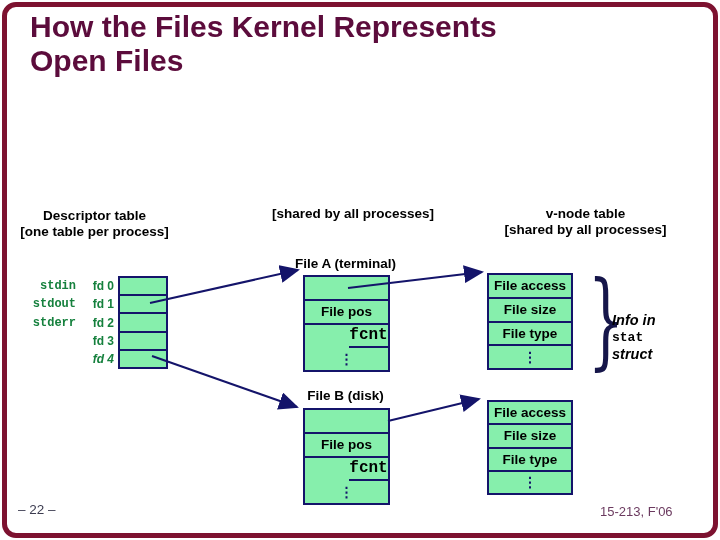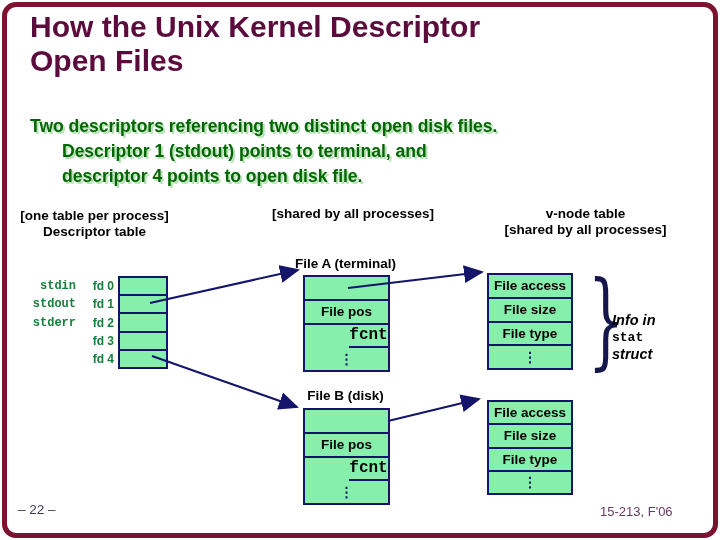--- a/index.html
+++ b/index.html
@@ -51,50 +51,45 @@
   .footer-right{position:absolute;left:600px;top:504px;color:#6b3a5f;font-size:13px;}
   svg.arrows{position:absolute;left:0;top:0;pointer-events:none;}
 </style>
 </head>
 <body>
 
 <div class="slide">
   <div class="frame"></div>
 
   <div class="title">
-    <div>How the Unix Kernel Descriptor</div>
+    <div>How the Files Kernel Represents</div>
     <div>Open Files</div>
   </div>
 
-  <div class="body-text">
-    <div>Two descriptors referencing two distinct open disk files.</div>
-    <div class="indent">Descriptor 1 (stdout) points to terminal, and</div>
-    <div class="indent">descriptor 4 points to open disk file.</div>
-  </div>
 
   <div class="colhead" style="left:2px;top:208px;width:185px;">
+    <div>Descriptor table</div>
     <div>[one table per process]</div>
-    <div>Descriptor table</div>
   </div>
   <div class="colhead" style="left:258px;top:206px;width:190px;">
     <div>[shared by all processes]</div>
   </div>
   <div class="colhead" style="left:478px;top:206px;width:215px;">
     <div>v-node table</div>
     <div>[shared by all processes]</div>
   </div>
 
   <div class="rowlabel stream" style="top:279px;">stdin</div>
   <div class="rowlabel stream" style="top:297px;">stdout</div>
   <div class="rowlabel stream" style="top:316px;">stderr</div>
   <div class="rowlabel fdlab" style="top:279px;">fd 0</div>
   <div class="rowlabel fdlab" style="top:297px;">fd 1</div>
   <div class="rowlabel fdlab" style="top:316px;">fd 2</div>
   <div class="rowlabel fdlab" style="top:334px;">fd 3</div>
-  <div class="rowlabel fdlab" style="top:352px;">fd 4</div>
+  <div class="rowlabel fdlab" style="top:352px;font-style:italic;">fd 4</div>
 
   <div class="dtable" style="left:118px;top:276px;width:50px;height:93px;">
     <div class="cell"></div>
     <div class="cell"></div>
     <div class="cell"></div>
     <div class="cell"></div>
     <div class="cell"></div>
   </div>
 
   <div class="boxlabel" style="left:283px;top:256px;width:125px;text-align:center;">File A (terminal)</div>

